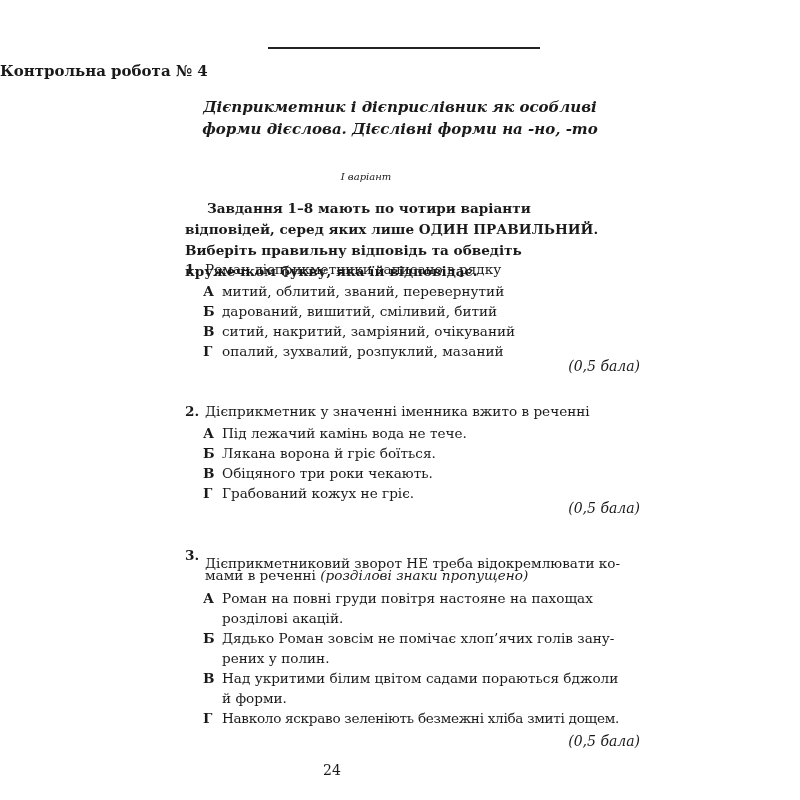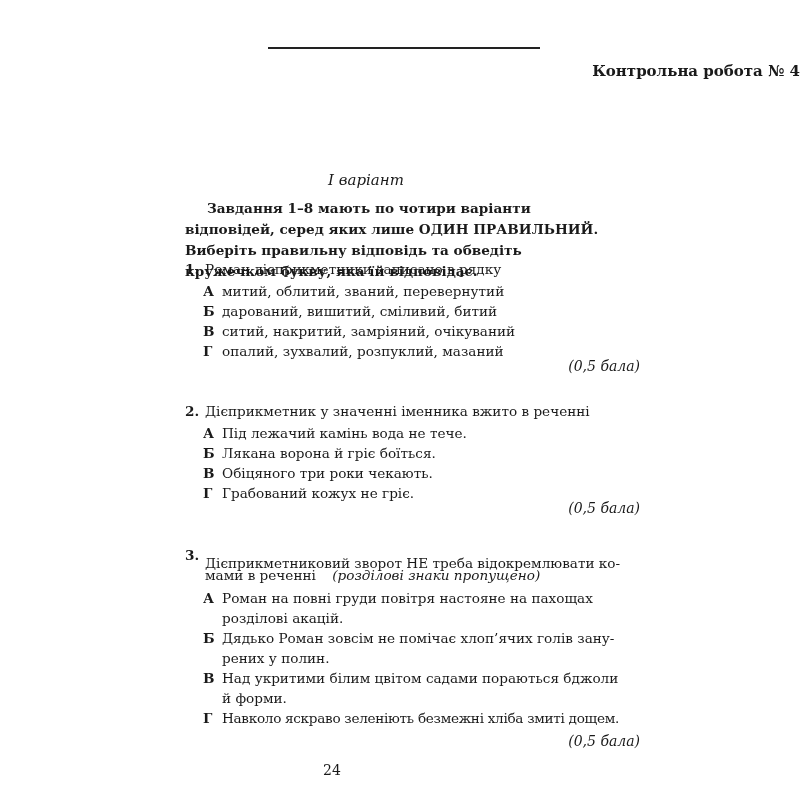--- a/index.html
+++ b/index.html
@@ -1,40 +1,44 @@
 <!DOCTYPE html>
 <html><head>
 <meta charset="utf-8">
 <style>
   html,body{margin:0;padding:0;}
   body{width:800px;height:800px;background:#ffffff;position:relative;overflow:hidden;
        font-family:"DejaVu Serif","Liberation Serif",serif;color:#1a1a1a;}
   .page{position:absolute;left:0;top:0;width:800px;height:800px;}
   .rule{position:absolute;left:268px;top:47px;width:272px;height:2px;background:#222;}
   .abs{position:absolute;white-space:nowrap;}
-  .title{left:0;width:800px;top:62px;text-align:right;font-weight:bold;font-size:15px;}
+  .title{left:0;width:800px;top:62px;text-align:left;font-weight:bold;font-size:15px;}
   .subtitle{left:0;width:800px;top:96px;text-align:center;font-weight:bold;font-style:italic;font-size:15px;line-height:22px;}
-  .variant{left:0;width:732px;top:171px;text-align:center;font-style:italic;font-size:15px;}
+  .variant{left:0;width:732px;top:171px;text-align:center;font-style:italic;font-size:10px;}
   .instr{left:185px;top:198px;width:430px;font-weight:bold;font-size:13.6px;line-height:21px;white-space:normal;text-indent:22px;}
   .q{position:absolute;left:185px;font-size:13.6px;line-height:20.5px;}
   .q .num{font-weight:bold;position:absolute;left:0;top:0;}
   .q .text{position:absolute;left:20px;white-space:nowrap;}
   .opt{position:absolute;left:18px;font-size:13.6px;line-height:19.5px;}
   .opt .letter{font-weight:bold;position:absolute;left:0;}
   .opt .otext{position:absolute;left:19px;white-space:nowrap;}
   .pts{position:absolute;right:160px;font-style:italic;font-size:14px;}
   .pagenum{left:0;width:664px;top:762px;text-align:center;font-size:14px;}
-  i.it{font-style:italic;margin-left:12px;}
+  i.it{font-style:italic;}
 </style>
 </head>
 <body>
 
 <div class="page">
   <div class="rule"></div>
   <div class="abs title">Контрольна робота № 4</div>
+  <div class="abs subtitle">
+    <div>Дієприкметник і дієприслівник як особливі</div>
+    <div>форми дієслова. Дієслівні форми на -но, -то</div>
+  </div>
   <div class="abs variant">І варіант</div>
   <div class="abs instr">Завдання 1–8 мають по чотири варіанти відповідей, серед яких лише ОДИН ПРАВИЛЬНИЙ. Виберіть правильну відповідь та обведіть кружечком букву, яка їй відповідає.</div>
 
   <div class="q" style="top:259px;">
     <span class="num">1.</span>
     <span class="text">Роман дієприкметники записано в рядку</span>
   </div>
   <div class="q" style="top:282px;">
     <div class="opt" style="top:0;">
         <span class="letter">А</span>

